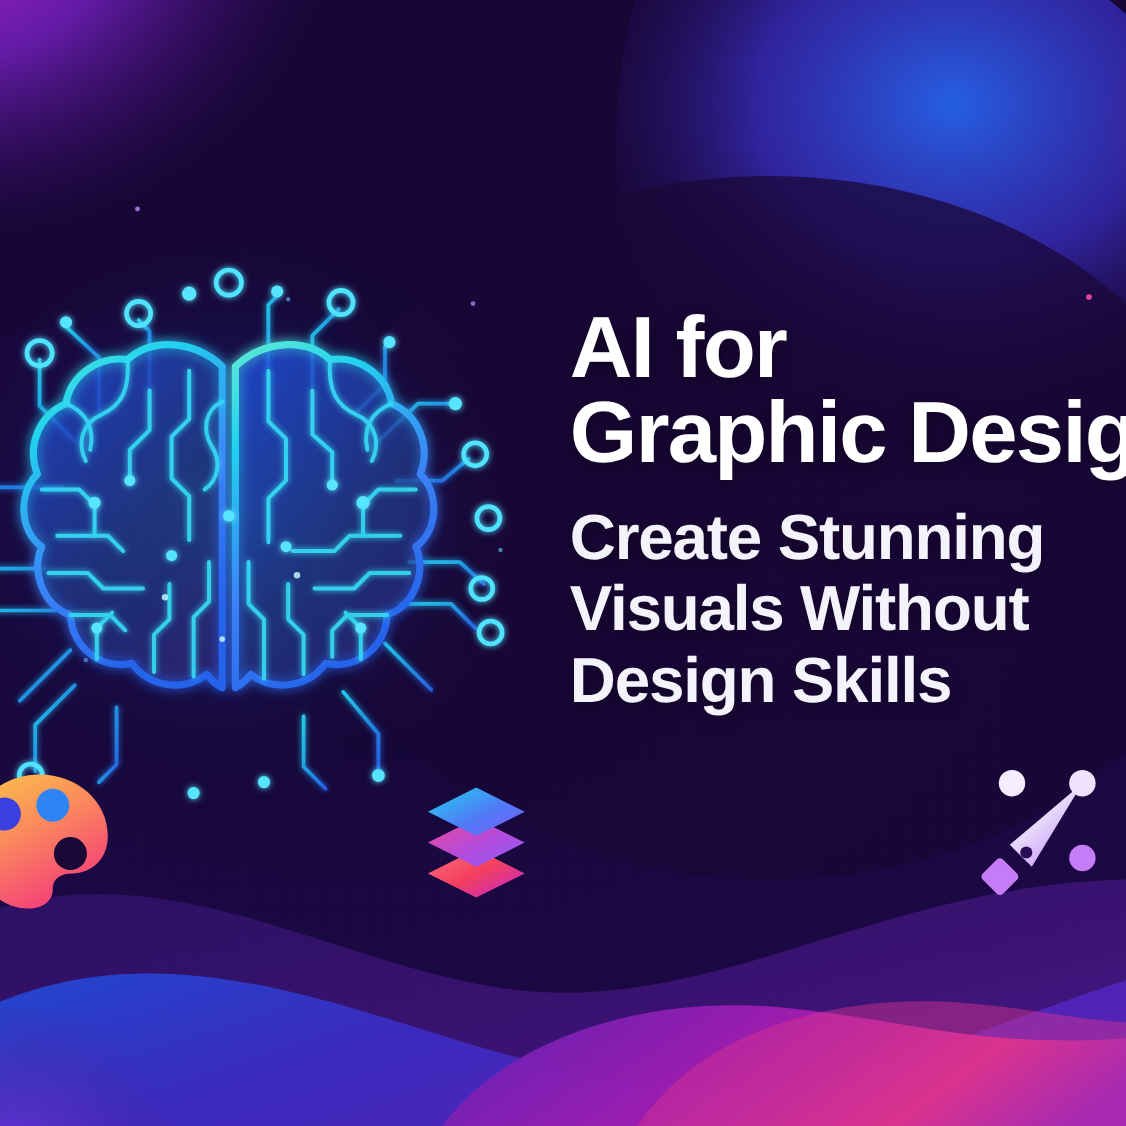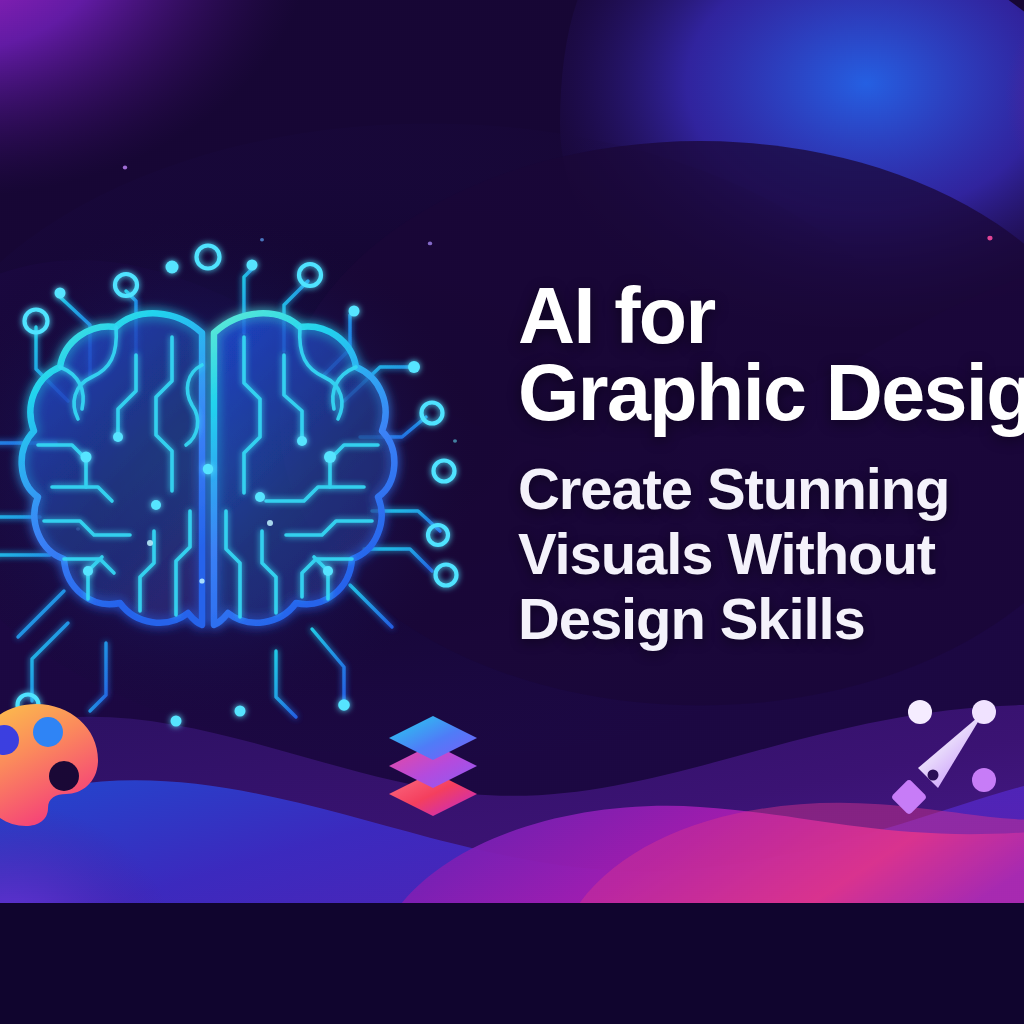--- a/index.html
+++ b/index.html
@@ -5,21 +5,21 @@
 <style>
   * { margin:0; padding:0; box-sizing:border-box; }
   html, body {
     width:1024px; height:1024px;
     background:#10052e; overflow:hidden;
     font-family:"Liberation Sans", sans-serif;
   }
 
   #banner {
     position:relative;
-    width:1024px; height:903px;
+    width:1024px; height:1024px;
     overflow:hidden;
     background:
       radial-gradient(120% 90% at 50% 45%, #1b0740 0%, #170636 48%, #140430 100%),
       #13042e;
   }
 
   
   .bg-layer { position:absolute; inset:0; pointer-events:none; }
   .bg-layer svg { width:100%; height:100%; display:block; }
 

